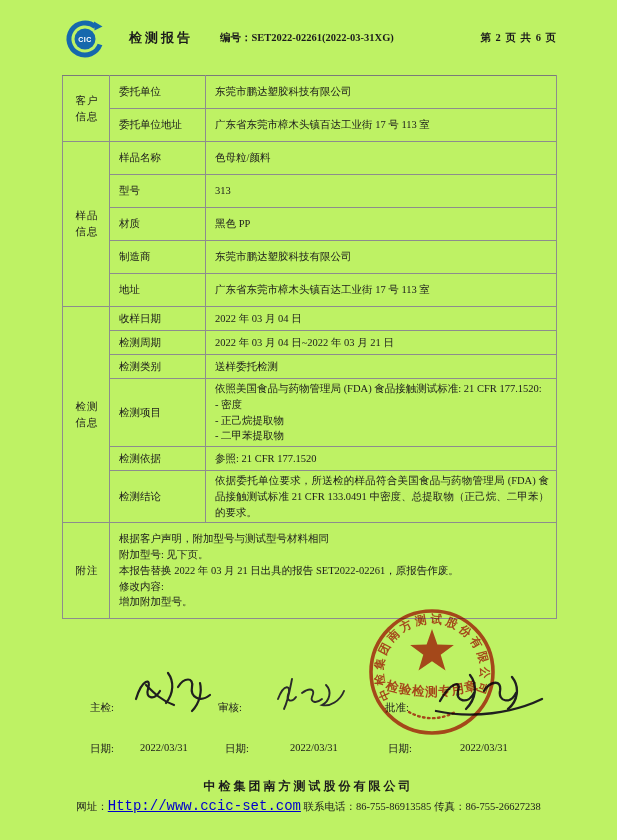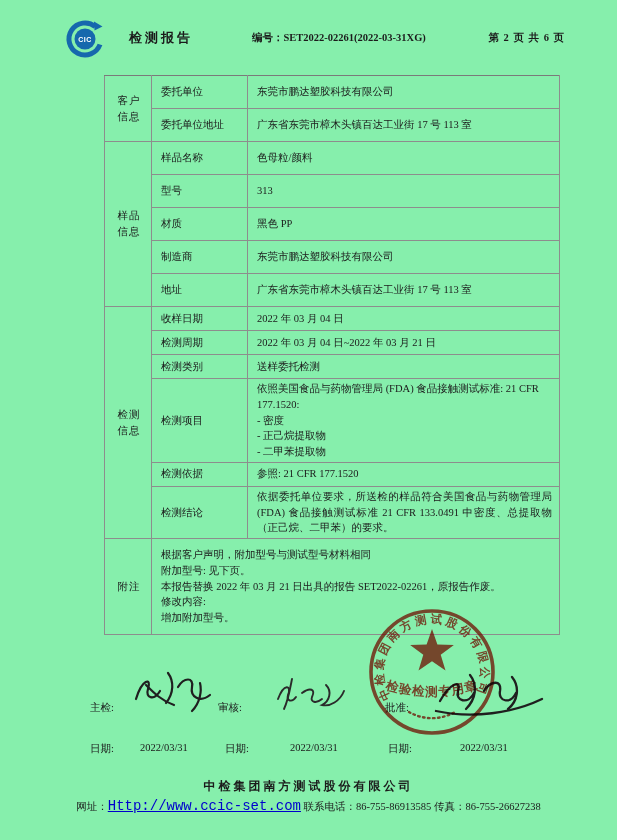--- a/index.html
+++ b/index.html
@@ -1,28 +1,28 @@
 <!DOCTYPE html>
 <html><head>
 <meta charset="utf-8">
 <style>
   * { margin:0; padding:0; box-sizing:border-box; }
   html,body { background:#ffffff; }
   .page {
-    position:relative; width:617px; height:840px; background:#86efac;
+    position:relative; width:617px; height:840px; background:#bef264;
     font-family:"Liberation Serif","DejaVu Serif",serif; color:#1b1b1b;
     overflow:hidden;
   }
   
   .hdr-logo { position:absolute; left:63px; top:17px; width:46px; height:44px; }
   .hdr-title { position:absolute; left:129px; top:29px; font-size:13px; font-weight:bold; letter-spacing:3px; }
-  .hdr-serial { position:absolute; left:252px; top:31px; font-size:10.5px; font-weight:bold; }
-  .hdr-page { position:absolute; right:52px; top:31px; font-size:10.5px; font-weight:bold; letter-spacing:1px; }
+  .hdr-serial { position:absolute; left:220px; top:31px; font-size:10.5px; font-weight:bold; }
+  .hdr-page { position:absolute; right:60px; top:31px; font-size:10.5px; font-weight:bold; letter-spacing:1px; }
   
-  table.rpt { position:absolute; top:75px; left:62px; width:456px; border-collapse:collapse; table-layout:fixed; border:1.6px solid #7a7a7a;margin-left:42px; }
+  table.rpt { position:absolute; top:75px; left:62px; width:495px; border-collapse:collapse; table-layout:fixed; border:1.6px solid #7a7a7a; }
   .rpt td { border:1px solid #8d8d8d; font-size:10.5px; vertical-align:middle; padding:2px 7px 2px 9px; line-height:1.5; }
   .rpt tr.secstart td { border-top:1.7px solid #7a7a7a; }
   .seclabel { text-align:center; padding:0 2px; white-space:pre-line; line-height:2.3; letter-spacing:1px; }
   .h33 { height:33px; } .h24 { height:24px; }
   .cell-multi { white-space:pre-line; line-height:1.75; padding-top:6px; padding-bottom:6px; }
   .cell-concl { text-align:justify; line-height:1.62; padding-top:4px; padding-bottom:4px; }
   .cell-notes { white-space:pre-line; line-height:1.82; padding-top:5px; padding-bottom:5px; height:96px; vertical-align:top; }
   
   .sig-area { position:absolute; left:0; top:643px; width:617px; height:134px; }
   .sig-label { position:absolute; font-size:10.5px; }

